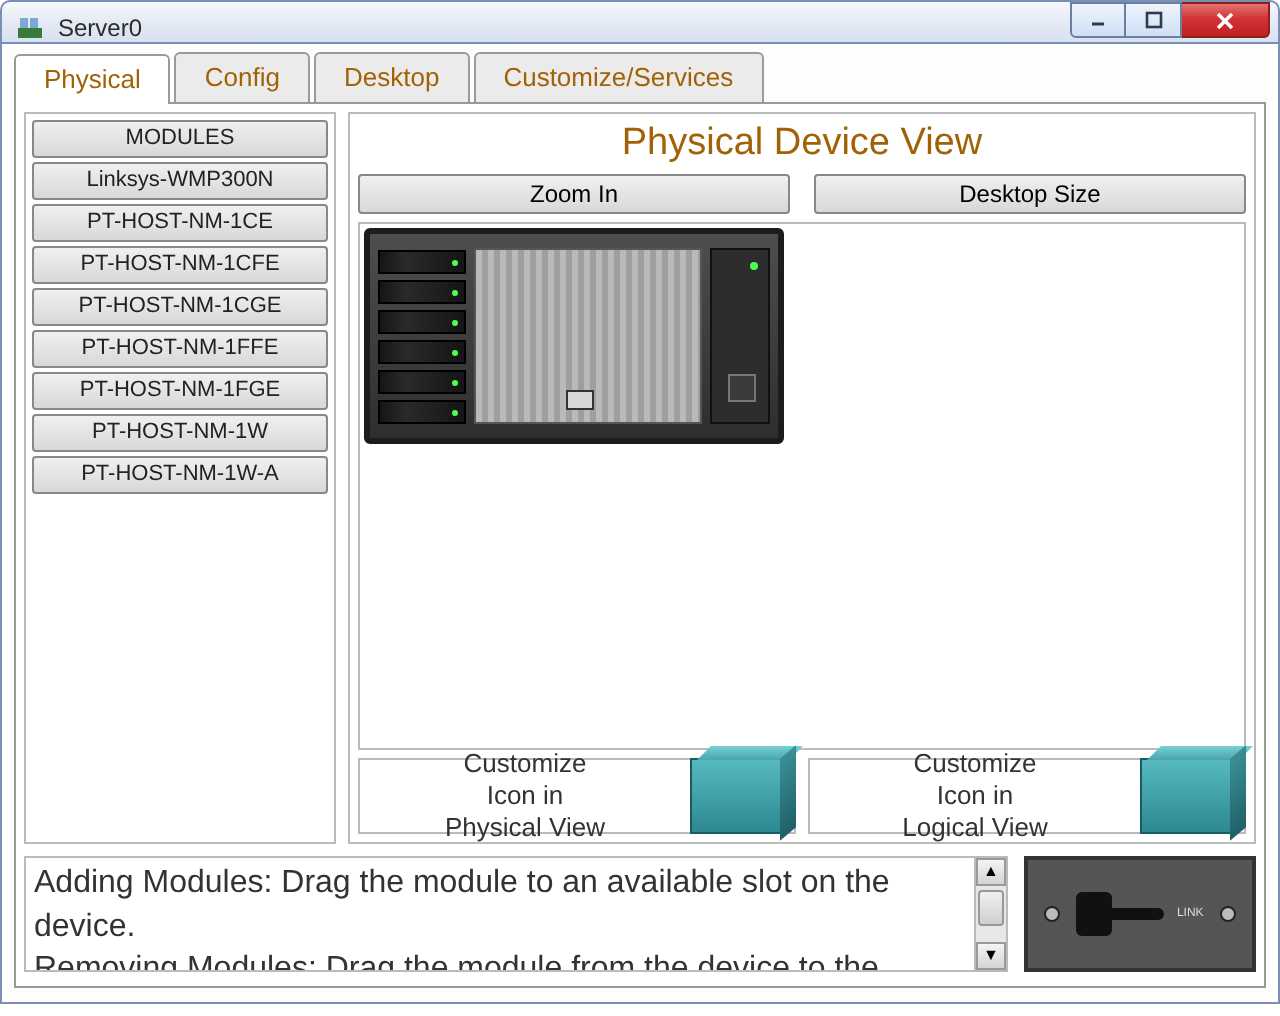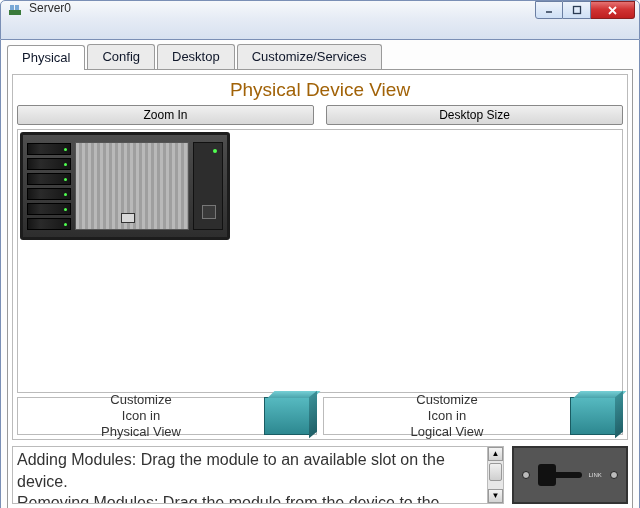--- a/index.html
+++ b/index.html
@@ -7,26 +7,26 @@
   font-family: "Segoe UI", Tahoma, sans-serif;
   font-size: 12px;
   background: #fff;
   width: 640px;
   height: 508px;
   overflow: hidden;
 }
 
 
 .titlebar {
-  height: 40px;
+  height: 22px;
   background: linear-gradient(to bottom, #f6f8fb 0%, #e6ecf5 45%, #d7e1f0 100%);
   border: 1px solid #7a8fb5;
   border-radius: 5px 5px 0 0;
   display: flex;
-  align-items: flex-start;
+  align-items: flex-end;
   padding-left: 6px;
 }
 .titlebar .win-icon {
   width: 16px; height: 16px;
   margin-right: 6px;
   display: flex; align-items: center; justify-content: center;
 }
 .titlebar .title-text { font-size: 12px; color: #2c2c2c; }
 .titlebar .spacer { flex: 1; }
 .winbtns { display: flex; height: 20px; margin-right: 4px; }
@@ -59,21 +59,21 @@
 
 .tabs-row { display: flex; border-bottom: 1px solid #9a9a9a; height: 26px; }
 .tab {
   padding: 4px 14px 2px;
   border: 1px solid #9a9a9a;
   border-bottom: none;
   margin-right: 2px;
   background: #ebebeb;
   border-radius: 3px 3px 0 0;
   font-size: 13px;
-  color: #0f172a;
+  color: #a16207;
 }
 .tab.active {
   background: #fff;
   position: relative;
   top: 1px;
   font-weight: normal;
 }
 
 
 .main-area {
@@ -298,20 +298,31 @@
     <div class="tab active">Physical</div>
     <div class="tab">Config</div>
     <div class="tab">Desktop</div>
     <div class="tab">Customize/Services</div>
   </div>
 
   <div class="main-area">
 
     <div class="upper">
 
+      <div class="modules-pane">
+        <div class="mod-header">MODULES</div>
+        <div class="mod-item">Linksys-WMP300N</div>
+        <div class="mod-item">PT-HOST-NM-1CE</div>
+        <div class="mod-item">PT-HOST-NM-1CFE</div>
+        <div class="mod-item">PT-HOST-NM-1CGE</div>
+        <div class="mod-item">PT-HOST-NM-1FFE</div>
+        <div class="mod-item">PT-HOST-NM-1FGE</div>
+        <div class="mod-item">PT-HOST-NM-1W</div>
+        <div class="mod-item">PT-HOST-NM-1W-A</div>
+      </div>
 
       <div class="device-pane">
         <div class="device-title">Physical Device View</div>
         <div class="zoom-row">
           <div class="zoom-btn">Zoom In</div>
           <div class="zoom-btn">Desktop Size</div>
         </div>
         <div class="device-image-box">
           <div class="server-img">
             <div class="drive-bays">

